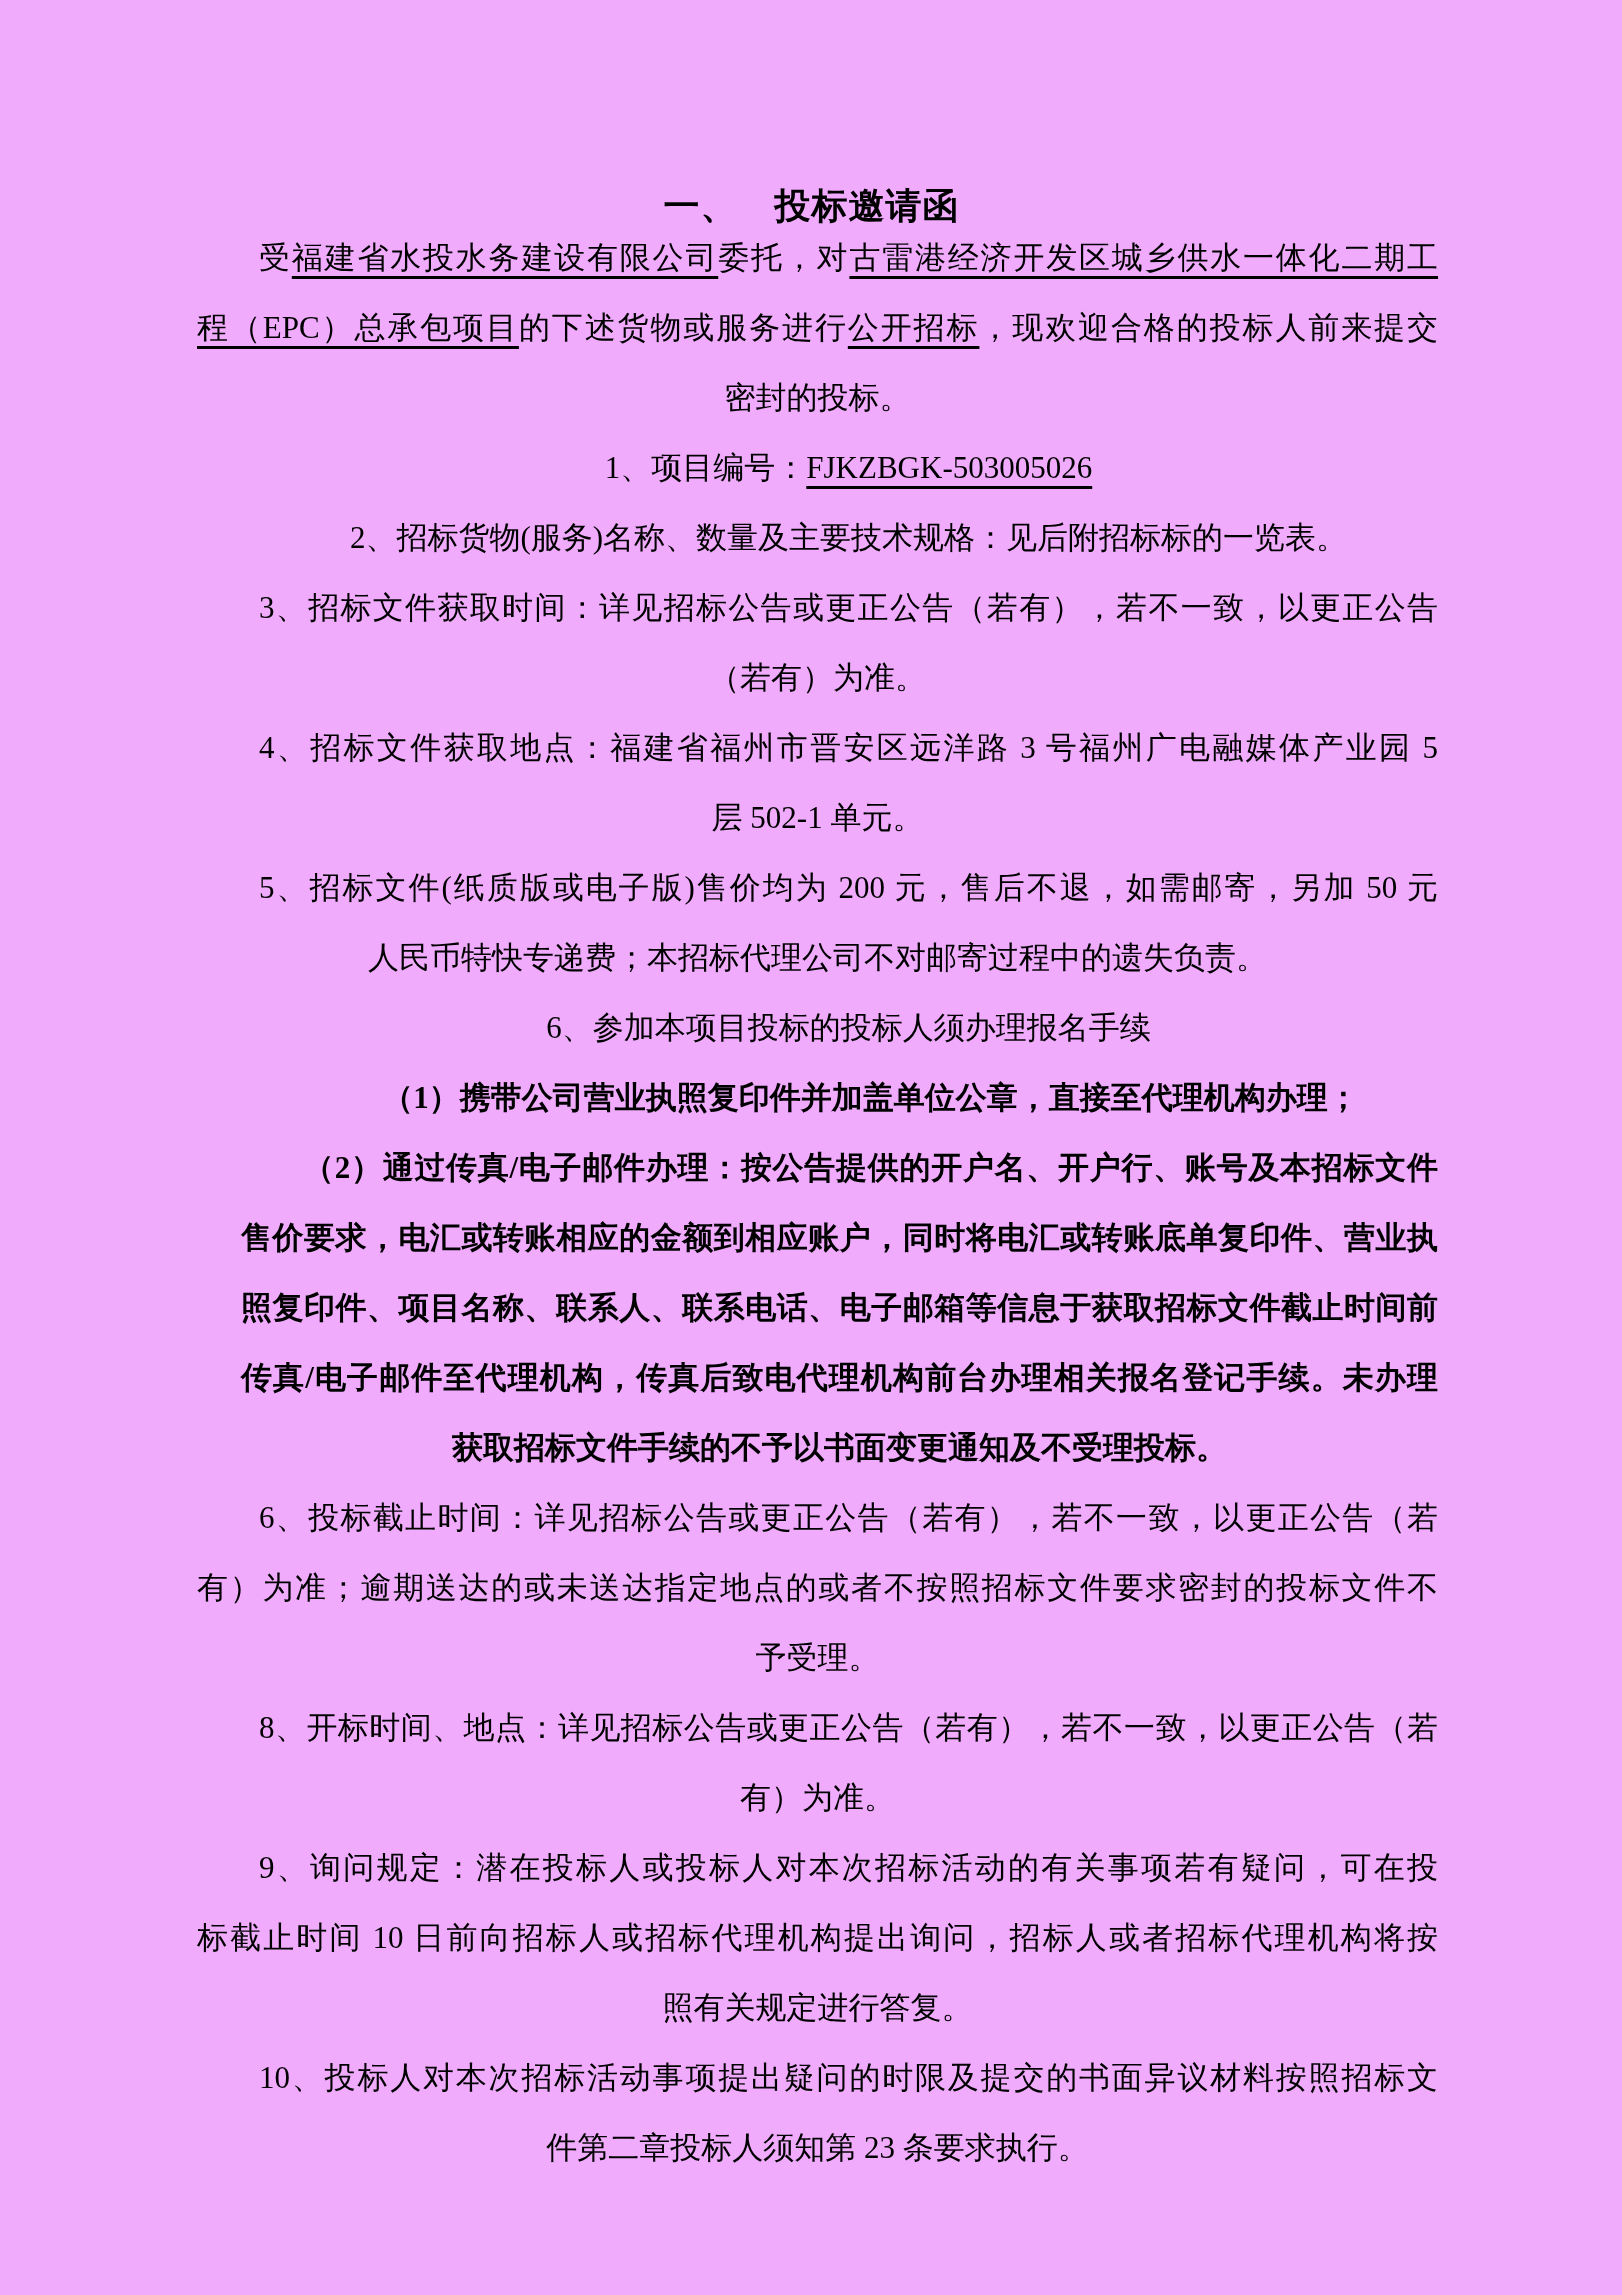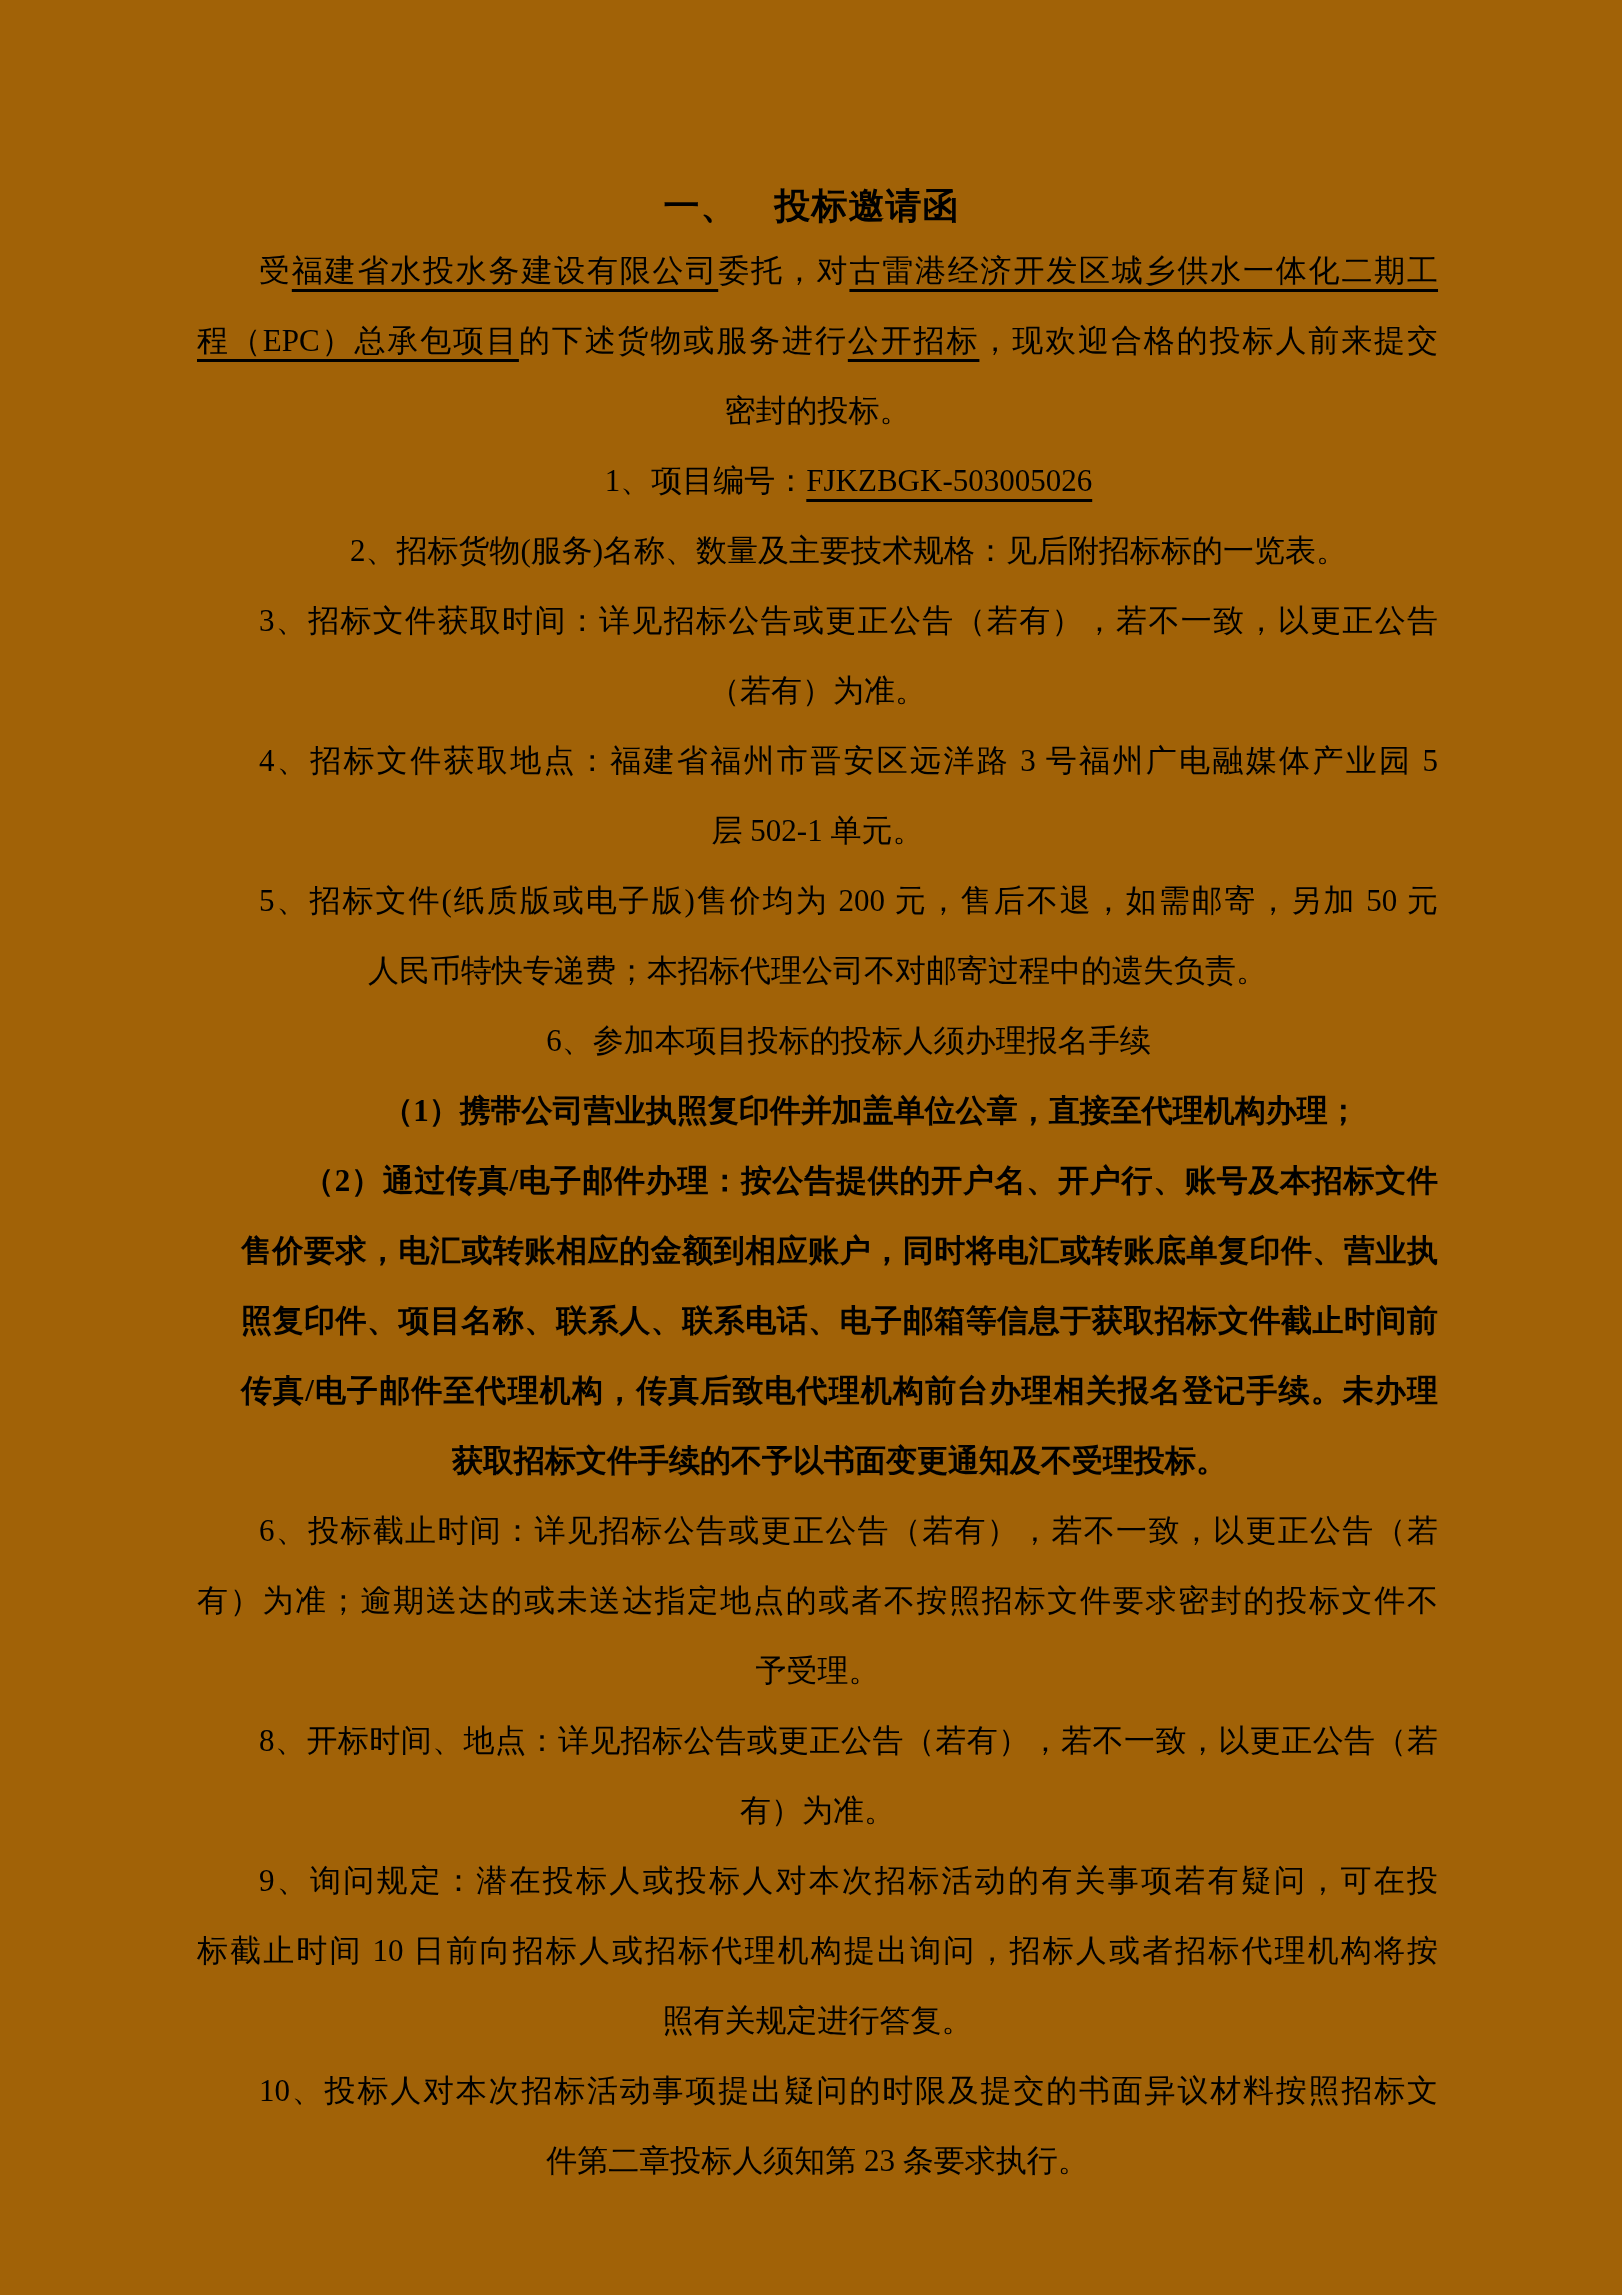--- a/index.html
+++ b/index.html
@@ -1,38 +1,38 @@
 <!DOCTYPE html>
 <html style="font-size:8.2px"><head>
 <meta charset="utf-8">
 <style>
   html,body{margin:0;padding:0;background:#ffffff;}
   .page{
     position:relative;
     width:1623px;
     height:2295px;
-    background:#a16207;
+    background:#f0abfc;
     color:#000000;
     font-family:"Liberation Serif","DejaVu Serif",serif;
     overflow:hidden;
   }
   .title{
     position:absolute;
     top:187px;
     left:0;
     width:100%;
     text-align:center;
     font-size:36px;
     font-weight:bold;
     line-height:1.1;
     letter-spacing:1px;
   }
   .lines{
     position:absolute;
-    top:236px;
+    top:223px;
     left:197px;
     width:1241px;
   }
   .line{
     font-size:31px;
     height:70px;
     line-height:70px;
     text-align:center;
     white-space:nowrap;
   }

